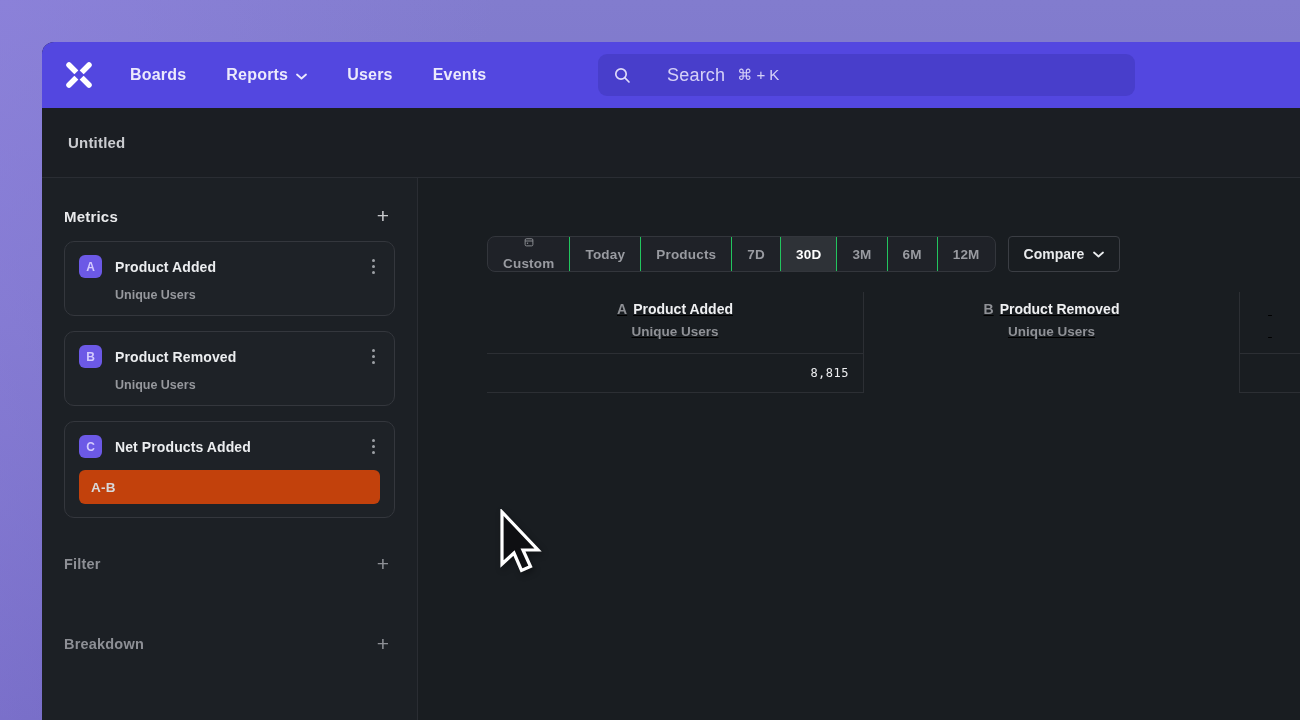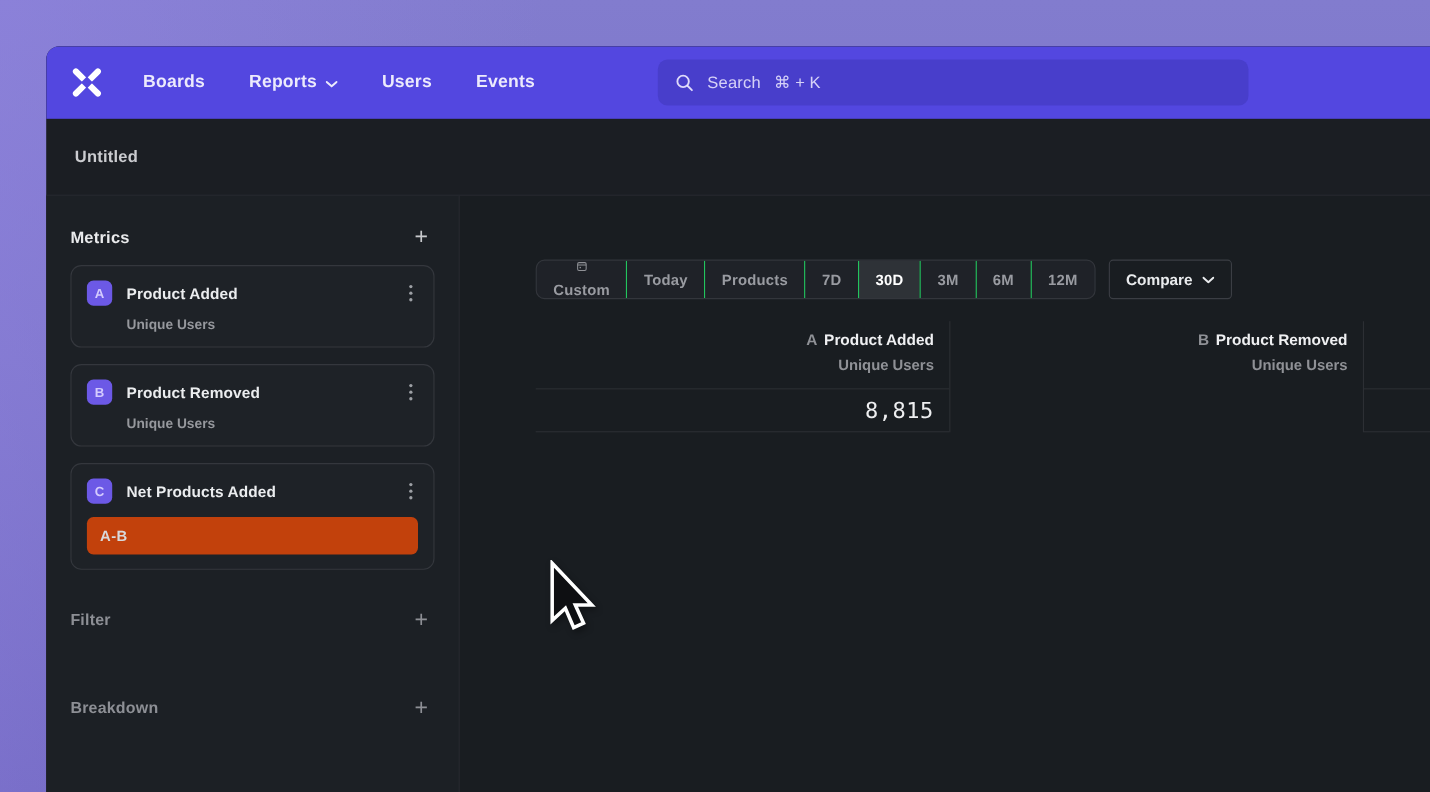--- a/index.html
+++ b/index.html
@@ -27,21 +27,21 @@
   .logo{ width:30px; height:30px; display:flex; align-items:center; justify-content:center; }
   .nav-links{ display:flex; align-items:center; gap:40px; margin-left:36px; }
   .nav-link{ color:#eceafc; font-size:16px; font-weight:700; letter-spacing:.2px;
     display:flex; align-items:center; gap:8px; cursor:default; }
   .nav-link svg{ margin-top:2px; }
   .search{
     margin-left:auto; margin-right:165px; width:537px; height:42px;
     background:#483ecb; border-radius:9px; display:flex; align-items:center;
     padding:0 16px; gap:12px;
   }
-  .search-text{ color:rgba(238,235,255,.85); font-size:15px; letter-spacing:.2px; }
+  .search-text{ color:rgba(238,235,255,.85); font-size:18px; letter-spacing:.2px;margin-left:24px; }
   .search-shortcut{ color:rgba(238,235,255,.85); font-size:15px; }
 
   
   .page-header{
     height:70px; flex:0 0 70px; border-bottom:1px solid #2a2d33;
     display:flex; align-items:center; padding-left:26px;
   }
   .page-title{ color:#cbccd0; font-size:15px; font-weight:600; letter-spacing:.2px; }
 
   
@@ -99,30 +99,30 @@
     height:36px; border:1px solid #3b3e44; border-radius:4px; background:transparent;
     display:flex; align-items:center; gap:9px; padding:0 15px;
     color:#e9ebed; font-size:14px; font-weight:700; cursor:pointer;
   }
 
   
   .table{ margin-top:20px; display:flex; }
   .tcol{ width:376px; flex:0 0 376px; }
   .tcol + .tcol{ border-left:1px solid #2c2f34; }
   .tcol.spacer{ width:auto; flex:1 1 auto; }
-  .th{ padding:8px 14px 14px; text-align:right; }
+  .th{ padding:8px 14px 14px; text-align:center;text-decoration:underline; }
   .th-title{ font-size:14px; line-height:18px; }
   .th-badge{ color:#8f9196; font-weight:600; margin-right:6px; }
   .th-name{ color:#eff0f2; font-weight:700; }
   .th-sub{ margin-top:6px; color:#8f9196; font-size:13.5px; font-weight:600; }
   .td{
     border-top:1px solid #2c2f34; border-bottom:1px solid #2c2f34;
     height:40px; display:flex; align-items:center; justify-content:flex-end;
     padding-right:14px;
-    font-family:"DejaVu Sans Mono", monospace; font-size:20px;
+    font-family:"DejaVu Sans Mono", monospace; font-size:12px;
     color:#edeef0; letter-spacing:.5px;
   }
   .td.empty{ justify-content:flex-start; }
 
   
   .cursor{ position:absolute; left:497px; top:509px; pointer-events:none;
     filter:drop-shadow(2px 3px 3px rgba(0,0,0,.35)); }
 </style>
 </head>
 <body>

